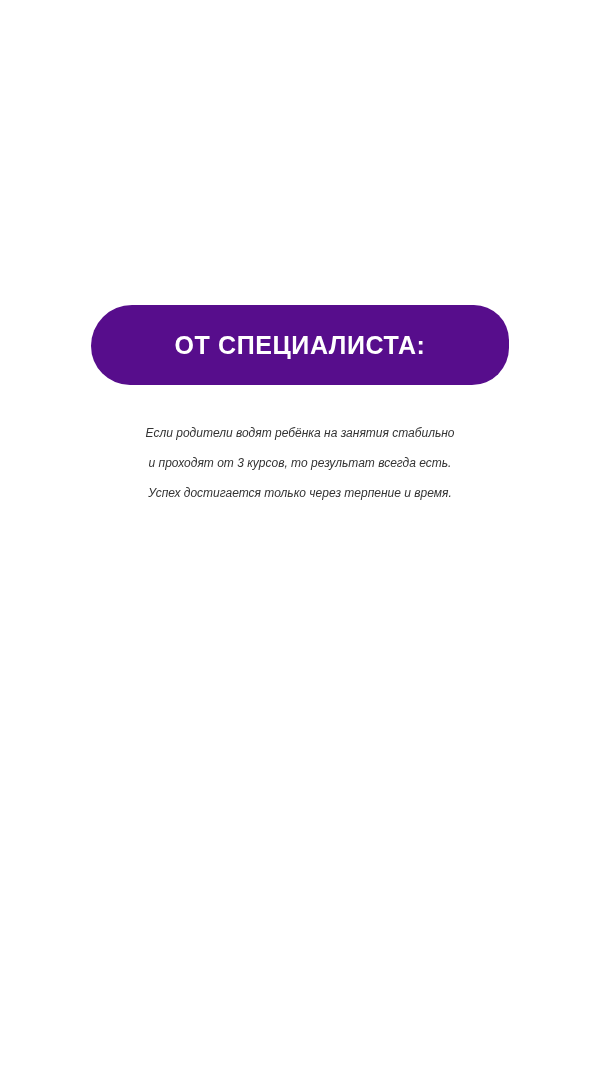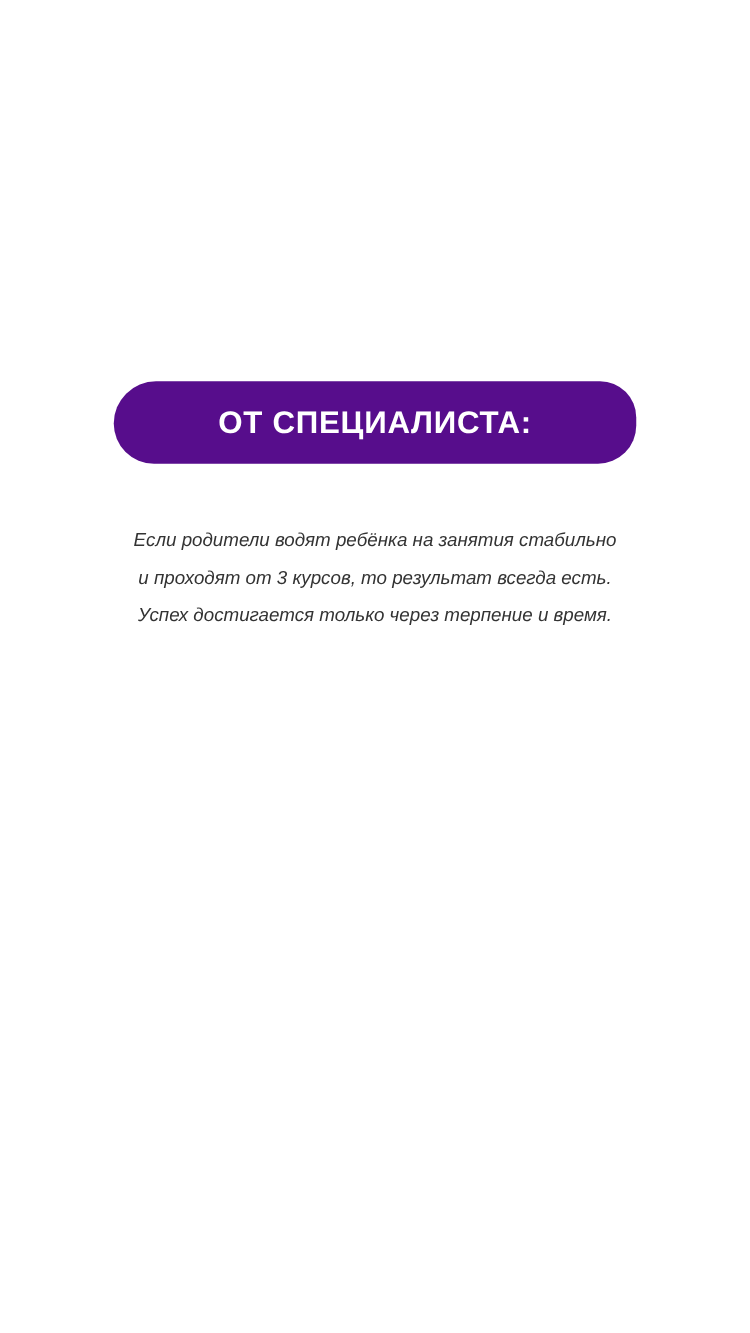--- a/index.html
+++ b/index.html
@@ -14,21 +14,21 @@
     background: var(--bg, #ffffff);
     overflow: hidden;
     font-family: "Liberation Sans", sans-serif;
   }
   .badge {
     position: absolute;
     top: 305px;
     left: 50%;
     transform: translateX(-50%);
     width: 418px;
-    height: 66px;
+    height: 80px;
     background: var(--accent, #570d8c);
     border-radius: 42px 36px 38px 40px;
     display: flex;
     align-items: center;
     justify-content: center;
   }
   .badge-label {
     color: var(--badge-text, #ffffff);
     font-weight: bold;
     font-size: 25px;
@@ -36,21 +36,21 @@
     white-space: nowrap;
   }
   .para {
     position: absolute;
     left: 0;
     width: 100%;
     margin: 0;
     text-align: center;
     font-style: italic;
     color: var(--text, #333333);
-    font-size: 15px;
+    font-size: 12px;
     line-height: 30px;
     white-space: pre-line;
   }
   .para-1 { top: 418px; }
   .para-2 { top: 530px; }
 </style>
 </head>
 <body>
 
 <div class="canvas">

